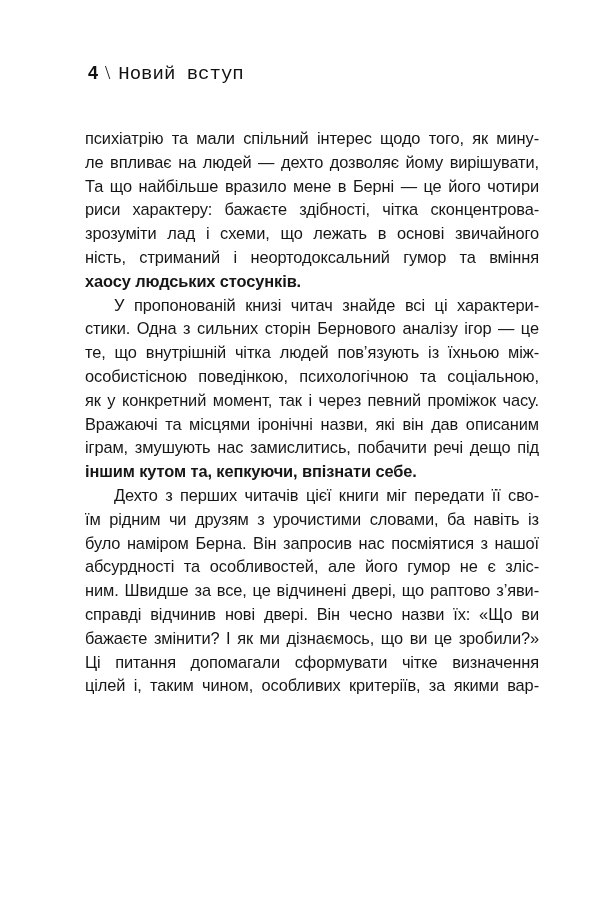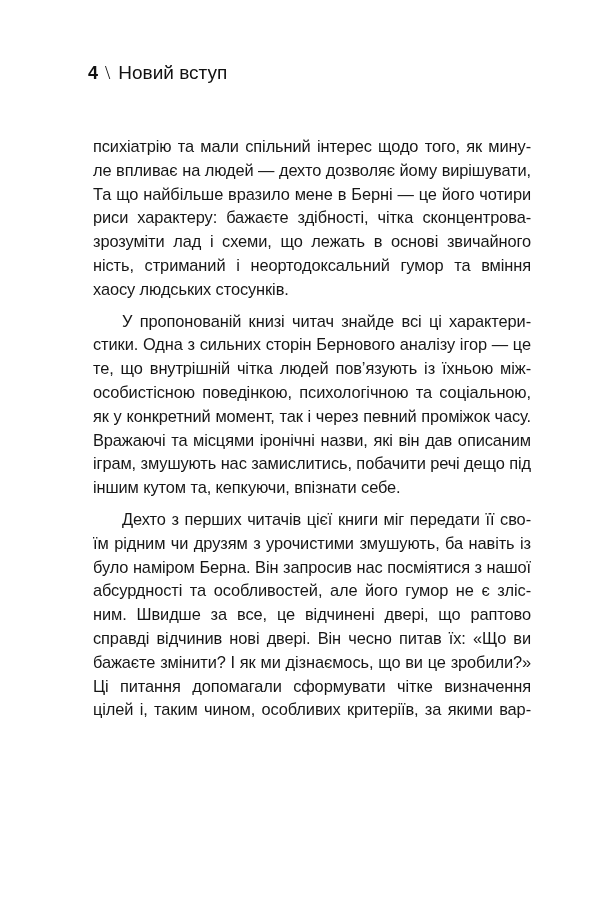--- a/index.html
+++ b/index.html
@@ -26,43 +26,44 @@
     font-family: "Liberation Sans", sans-serif;
     font-weight: 700;
     font-size: 18px;
   }
   .header-sep {
     font-family: "Liberation Serif", serif;
     font-weight: 400;
     margin: 0 8px 0 7px;
   }
   .chapter-title {
-    font-family: Liberation Sans, sans-serif;
+    font-family: Liberation Mono, monospace;
   }
   .body-text {
     position: absolute;
     left: 85px;
     top: 127px;
     width: 454px;
     font-size: 16.4px;
     line-height: 23.8px;
     letter-spacing: -0.1px;
   }
-  .para { margin: 8px; padding: 0; }
+  .para { margin: 0; padding: 0; }
   .line {
     height: 23.8px;
     overflow: hidden;
     text-align: justify;
     text-align-last: justify;
     text-justify: inter-word;
     white-space: normal;
   }
   .line.last {
     text-align: center;
     text-align-last: left;
+    font-weight: bold;
   }
   .line.indent {
     text-indent: 29px;
   }
 </style>
 </head>
 <body>
 
 <div class="page">
 
@@ -88,24 +89,24 @@
       <div class="line">те, що внутрішній чітка людей пов’язують із їхньою між-</div>
       <div class="line">особистісною поведінкою, психологічною та соціальною,</div>
       <div class="line">як у конкретний момент, так і через певний проміжок часу.</div>
       <div class="line">Вражаючі та місцями іронічні назви, які він дав описаним</div>
       <div class="line">іграм, змушують нас замислитись, побачити речі дещо під</div>
       <div class="line last">іншим кутом та, кепкуючи, впізнати себе.</div>
     </div>
 
     <div class="para">
       <div class="line indent">Дехто з перших читачів цієї книги міг передати її сво-</div>
-      <div class="line">їм рідним чи друзям з урочистими змушують, ба навіть із</div>
+      <div class="line">їм рідним чи друзям з урочистими словами, ба навіть із</div>
       <div class="line">було наміром Берна. Він запросив нас посміятися з нашої</div>
       <div class="line">абсурдності та особливостей, але його гумор не є зліс-</div>
       <div class="line">ним. Швидше за все, це відчинені двері, що раптово з’яви-</div>
-      <div class="line">справді відчинив нові двері. Він чесно питав їх: «Що ви</div>
+      <div class="line">справді відчинив нові двері. Він чесно назви їх: «Що ви</div>
       <div class="line">бажаєте змінити? І як ми дізнаємось, що ви це зробили?»</div>
       <div class="line">Ці питання допомагали сформувати чітке визначення</div>
       <div class="line">цілей і, таким чином, особливих критеріїв, за якими вар-</div>
     </div>
 
   </div>
 </div>
 
 </body></html>

